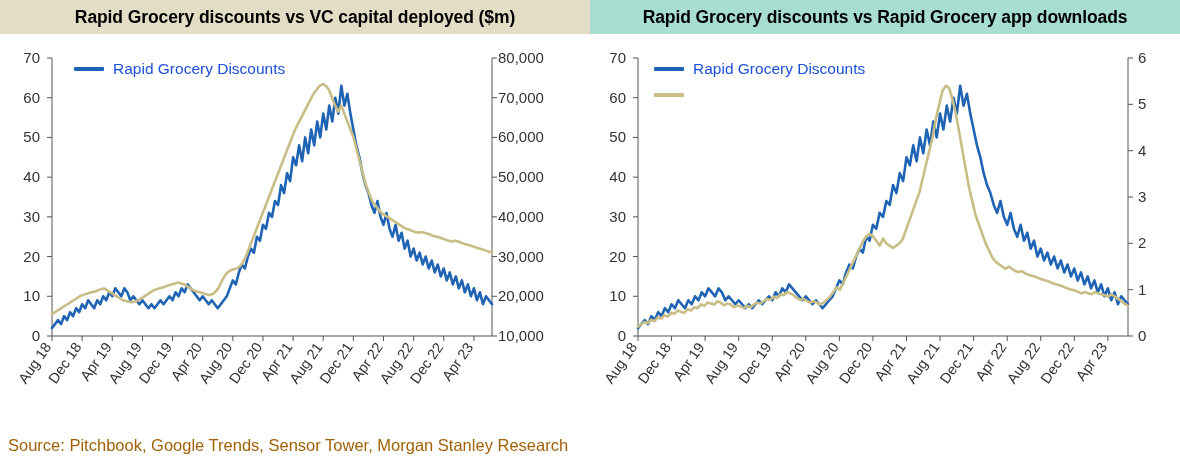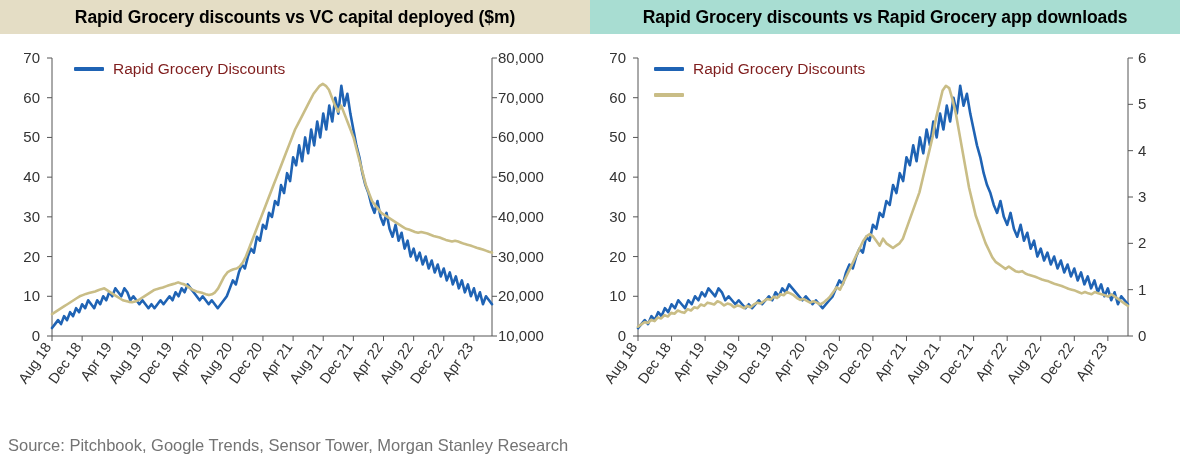--- a/index.html
+++ b/index.html
@@ -49,41 +49,41 @@
     position: absolute;
     left: 0;
     top: 0;
     width: 590px;
     height: 396px;
   }
 
   .legend {
     position: absolute;
     font-size: 15.5px;
-    color: #7f1d1d;
+    color: #1d4ed8;
   }
   .legend .row {
     display: flex;
     align-items: center;
     height: 26px;
   }
   .legend .swatch {
     width: 30px;
     height: 4px;
     margin-right: 9px;
     border-radius: 1px;
   }
   .legend .lbl { white-space: nowrap; }
 
   .source {
     position: absolute;
     left: 8px;
     top: 436px;
     font-size: 16.5px;
-    color: #737373;
+    color: #a16207;
     white-space: nowrap;
   }
 
   svg text {
     font-family: "Liberation Sans", sans-serif;
   }
   .tick-lbl {
     font-size: 15px;
     fill: #333333;
   }

